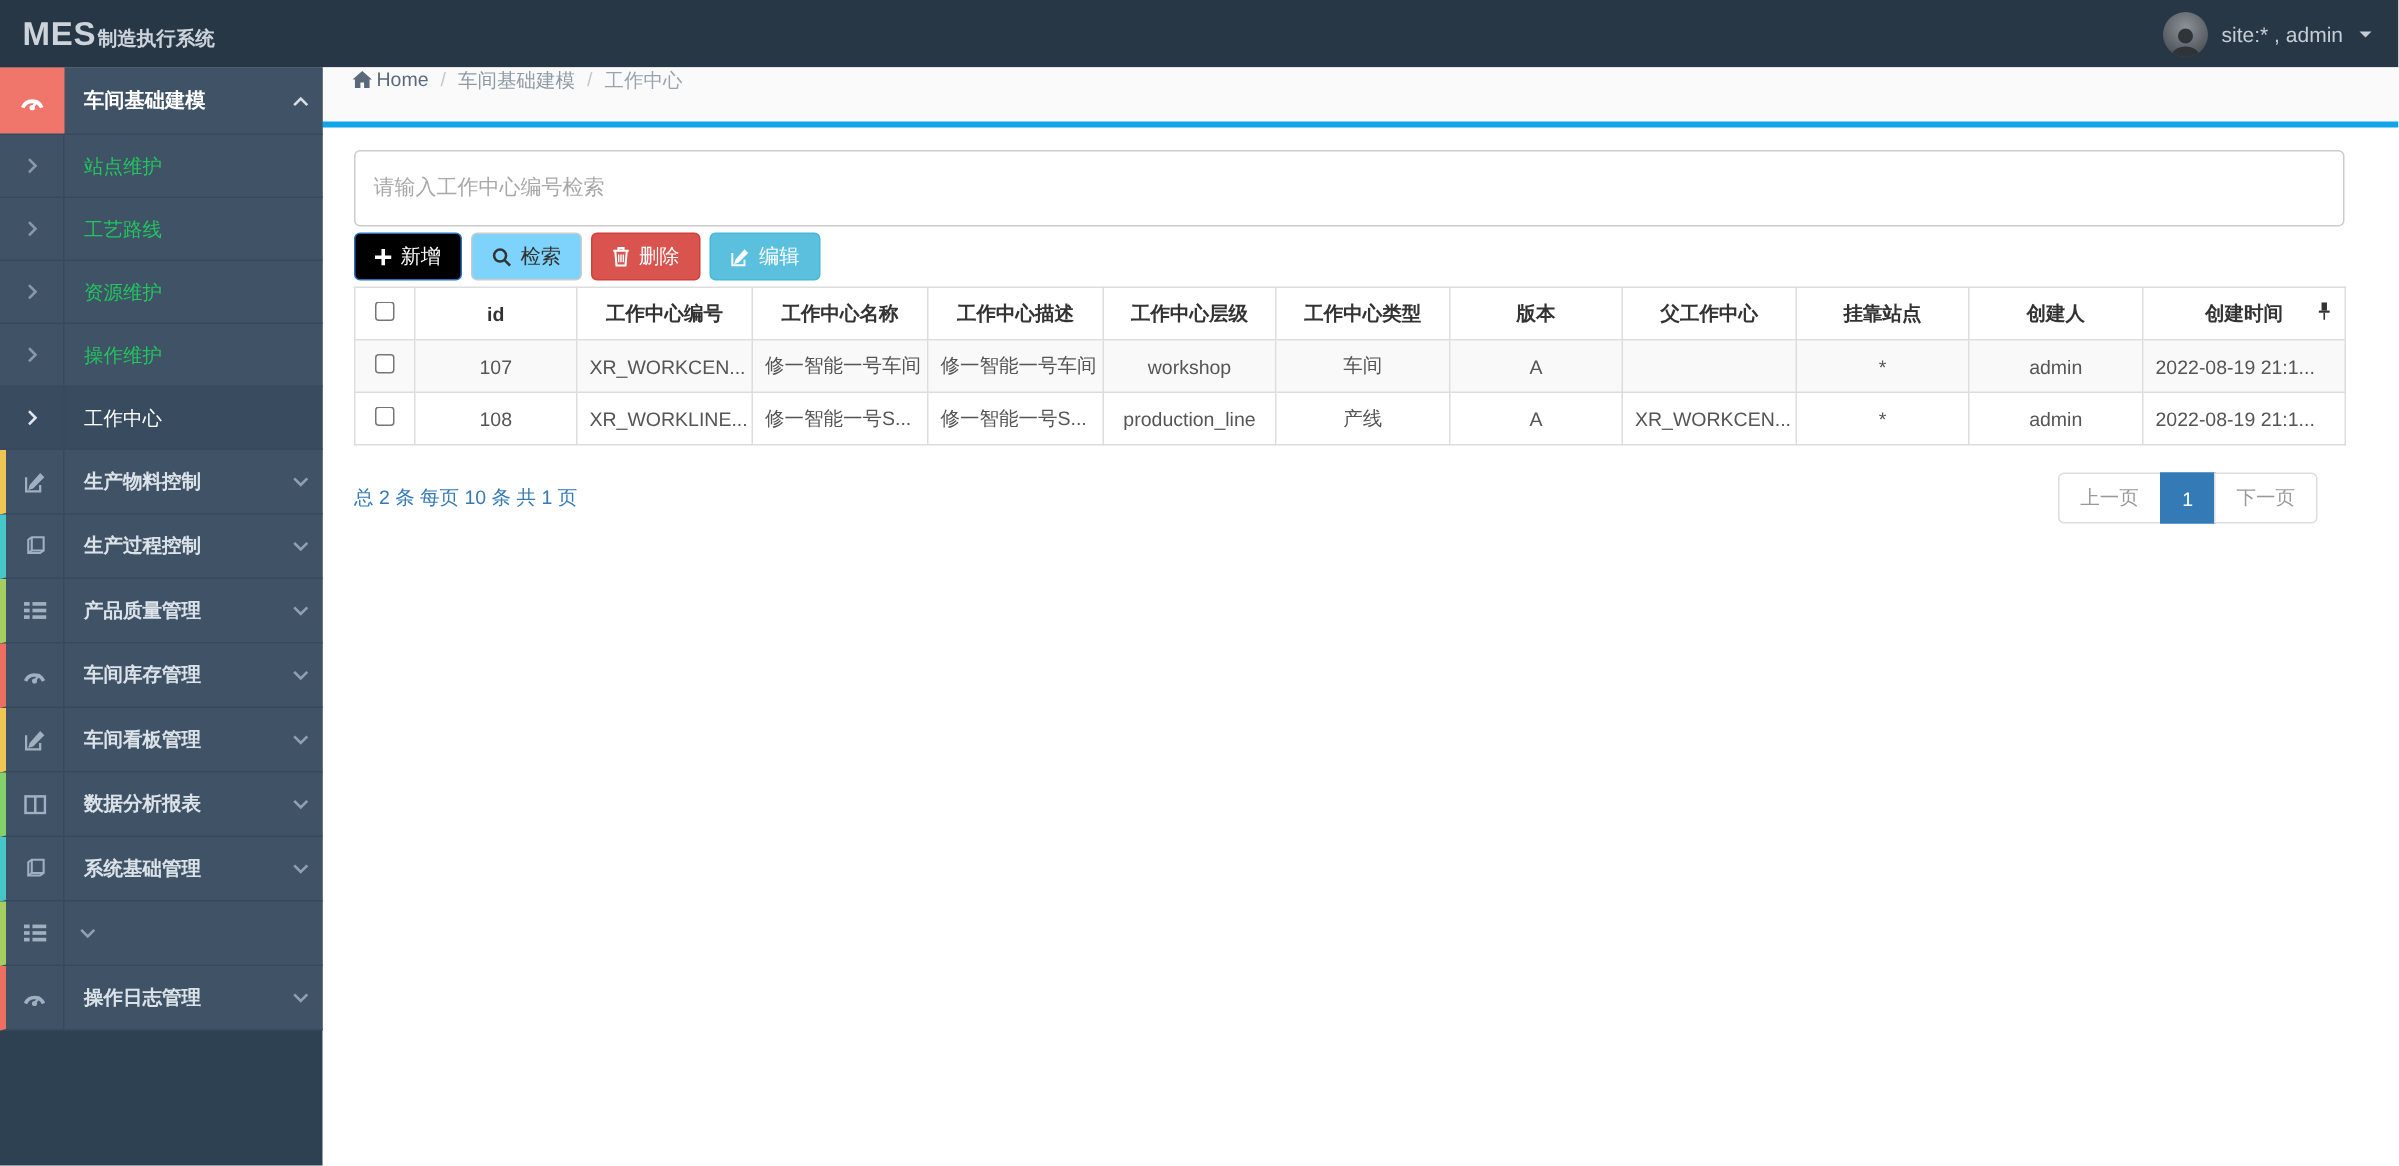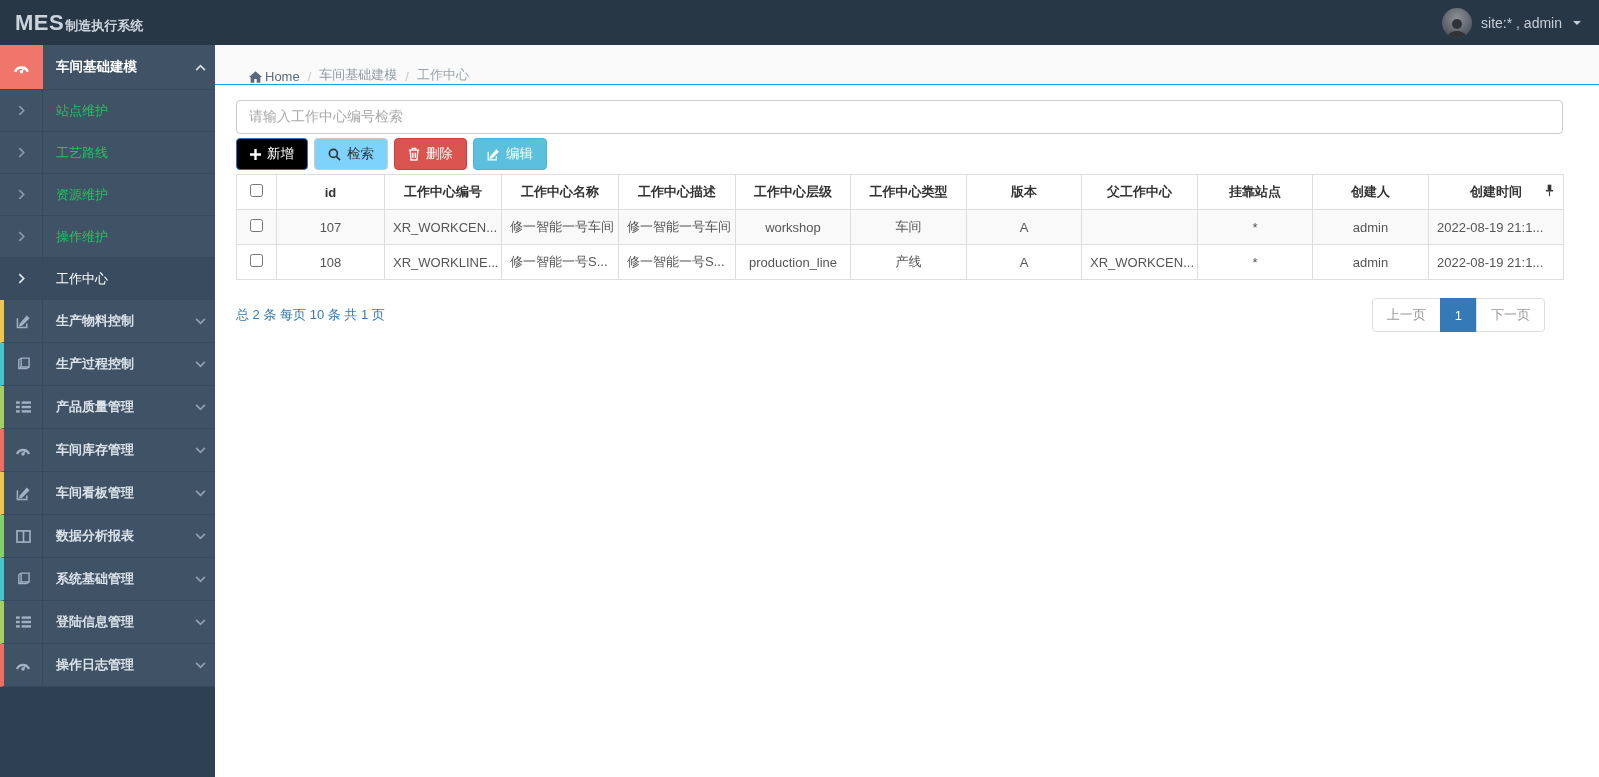--- a/index.html
+++ b/index.html
@@ -32,28 +32,28 @@
   .nav-sub .nav-icon-cell { color: #8798a9; }
   .nav-sub.active { background: #394c5f; }
   .nav-sub.active .nav-label { color: #fff; }
   
   .nav-group { height: 43px; border-left: 4px solid transparent; }
   .nav-group .nav-icon-cell { width: 39px; }
   .nav-group .nav-label { font-weight: bold; color: #dbe2e9; }
 
   
   .content { margin-left: 215px; height: 732px; background: #fff; }
-  .breadcrumb-bar { height: 40px; background: #fafafa; border-bottom: 1px solid #0ea5e9; display: flex; align-items: flex-end; padding-left: 34px; font-size: 13px; color: #9aa4ae; gap: 8px; }
+  .breadcrumb-bar { height: 40px; background: #fafafa; border-bottom: 4px solid #0ea5e9; display: flex; align-items: flex-start; padding-left: 20px; font-size: 13px; color: #9aa4ae; gap: 8px; }
   .crumb-home { display: flex; align-items: center; gap: 3px; color: #5b6a7a; cursor: pointer; }
   .crumb-link { color: #8f9aa5; cursor: pointer; }
   .crumb-sep { color: #c2c9cf; }
   .crumb-current { color: #9aa4ae; }
 
   .main-pad { padding: 15px 36px 0 21px; }
-  .search-input { width: 100%; height: 34px; border: 1px solid #ccc; border-radius: 4px; padding: 0 12px; font-size: 14px; color: #701a75; outline: none; font-family: Liberation Serif, serif; }
+  .search-input { width: 100%; height: 51px; border: 1px solid #ccc; border-radius: 4px; padding: 0 12px; font-size: 14px; color: #701a75; outline: none; font-family: Liberation Serif, serif; }
   .search-input::placeholder { color: #a9a9a9; }
 
   .toolbar { margin-top: 4px; display: flex; gap: 6px; }
   .btn { height: 32px; padding: 0 13px; border-radius: 4px; border: 1px solid transparent; font-size: 13.5px; display: inline-flex; align-items: center; gap: 6px; cursor: pointer; font-family: inherit; }
   .btn-primary { background: #000000; border-color: #2a70be; color: #fff; }
   .btn-default { background: #7dd3fc; border-color: #ccc; color: #333; }
   .btn-danger { background: #d9534f; border-color: #d43f3a; color: #fff; }
   .btn-info { background: #5bc0de; border-color: #46b8da; color: #fff; }
 
   table.grid { margin-top: 4px; border-collapse: collapse; table-layout: fixed; width: 1327px; }
@@ -263,21 +263,20 @@
     <span class="nav-icon-cell">
         <svg width="15" height="12" viewBox="0 0 16 12">
           <rect y="0" width="4" height="2.6" fill="currentColor"></rect>
           <rect x="6" y="0" width="10" height="2.6" fill="currentColor"></rect>
           <rect y="4.7" width="4" height="2.6" fill="currentColor"></rect>
           <rect x="6" y="4.7" width="10" height="2.6" fill="currentColor"></rect>
           <rect y="9.4" width="4" height="2.6" fill="currentColor"></rect>
           <rect x="6" y="9.4" width="10" height="2.6" fill="currentColor"></rect>
         </svg>
       </span>
-    <span class="nav-label">登陆信息管理</span>
     <span class="nav-chevron">
         <svg width="11" height="7" viewBox="0 0 12 8">
           <path d="M1 1l5 5 5-5" fill="none" stroke="currentColor" stroke-width="2"></path>
         </svg>
       </span>
   </div>
   <div class="nav-item nav-group" style="border-left-color: rgb(238, 111, 98);">
     <span class="nav-icon-cell">
         <svg width="16" height="12" viewBox="0 0 16 12">
           <path d="M2 10a6.5 6.5 0 0 1 12 0" fill="none" stroke="currentColor" stroke-width="2.4"></path>

